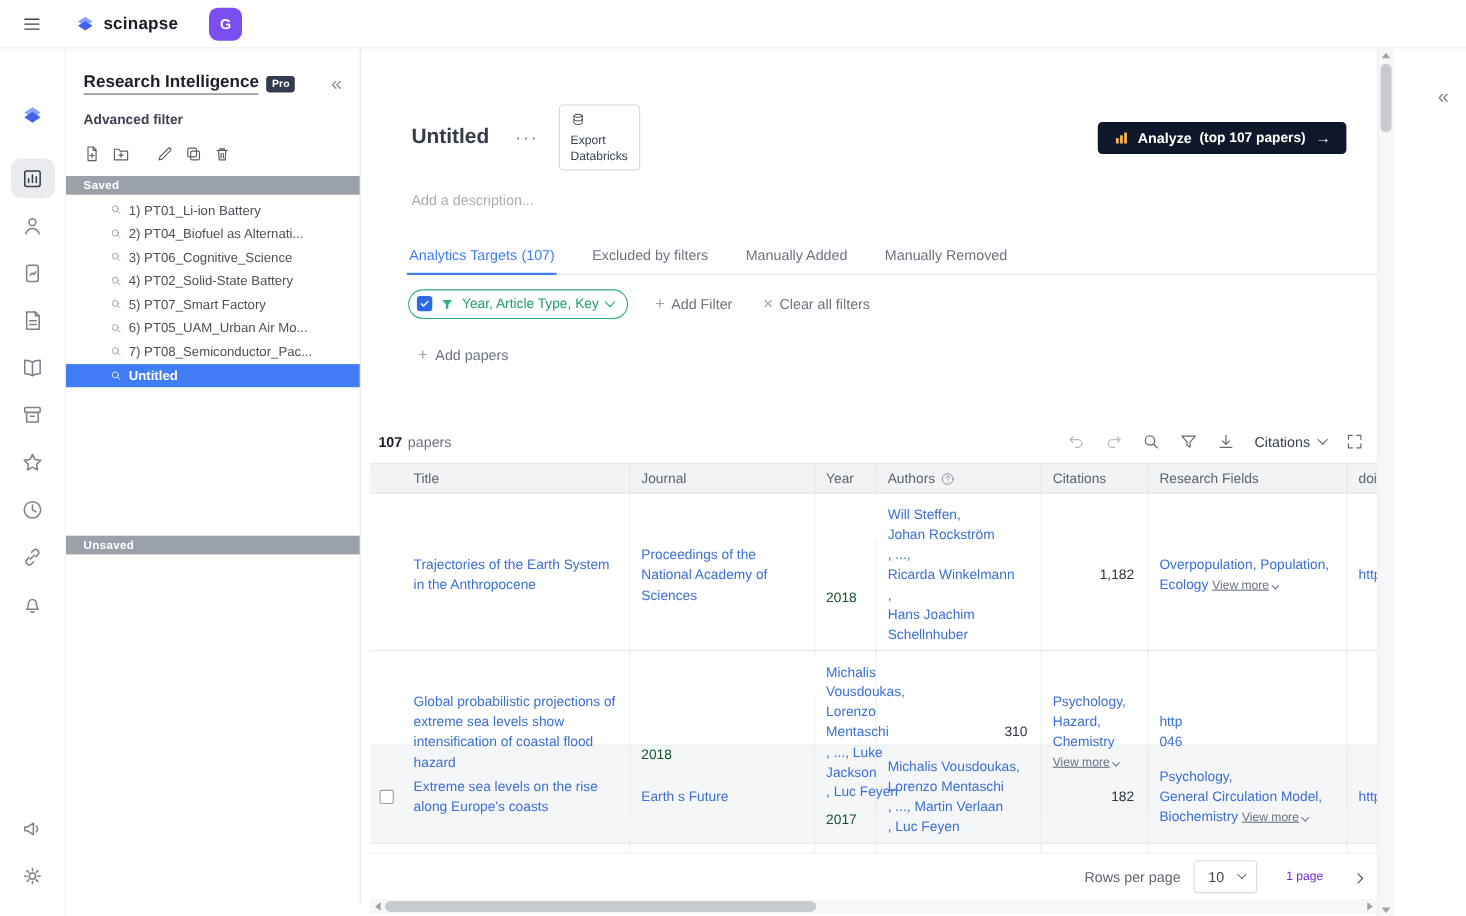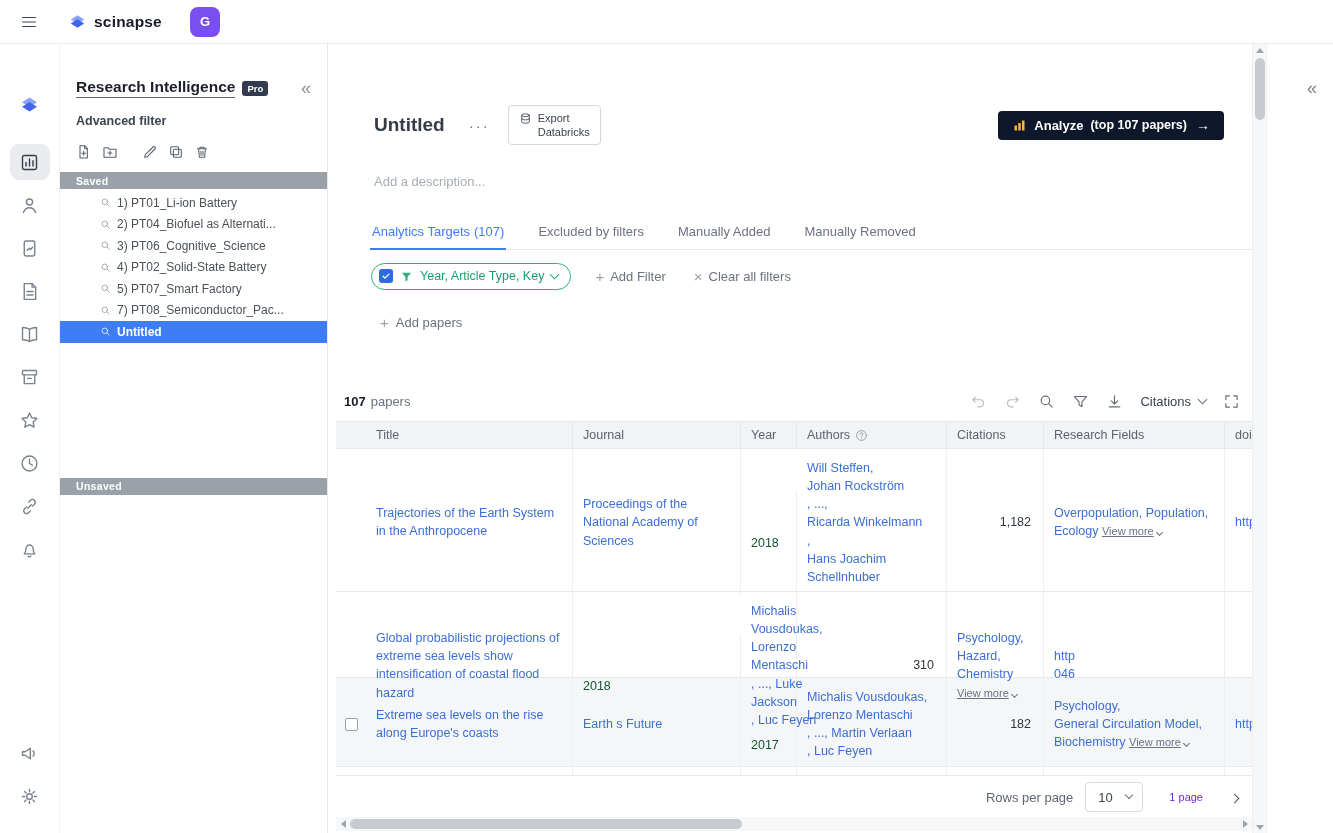--- a/index.html
+++ b/index.html
@@ -19,21 +19,21 @@
 
   
   .rail { position:absolute; top:44px; left:0; width:60px; height:789px; background:#fff; border-right:1px solid #eff1f3; display:flex; flex-direction:column; align-items:center; padding:42px 0 12px; z-index:20; }
   .rail-icon { width:40px; height:36px; display:flex; align-items:center; justify-content:center; color:#7a828c; margin-bottom:7px; cursor:pointer; }
   .rail-icon svg { width:21px; height:21px; }
   .rail-icon.active { background:#e9ebef; border-radius:9px; color:#353e4a; }
   .rail-icon.logo { margin-bottom:22px; }
   .rail-spacer { flex:1; }
 
   
-  .sidebar { position:absolute; top:44px; left:60px; width:268px; height:789px; background:#fff; border-right:1px solid #e6e8eb; padding:0 16px; z-index:10; }
+  .sidebar { position:absolute; top:32px; left:60px; width:268px; height:789px; background:#fff; border-right:1px solid #e6e8eb; padding:0 16px; z-index:10; }
   .sb-title-row { margin-top:34px; display:flex; align-items:center; }
   .sb-title { font-size:15.5px; font-weight:700; color:#1b202a; border-bottom:1.5px solid #5f6670; padding-bottom:1px; }
   .pro-badge { margin-left:7px; background:#333c4e; color:#fff; font-size:9.5px; font-weight:700; padding:2px 5px; border-radius:3px; }
   .sb-collapse { margin-left:auto; color:#8a919b; font-size:18px; line-height:1; cursor:pointer; }
   .sb-subtitle { margin-top:16px; font-size:12.5px; font-weight:700; color:#3a4350; }
   .sb-tools { margin-top:16px; display:flex; align-items:center; gap:10px; color:#596069; }
   .sb-tools .tool { cursor:pointer; display:flex; }
   .sb-tools svg { width:16px; height:16px; }
   .sb-tools .grp { margin-left:14px; }
   .sb-section { margin:12px -16px 0; height:17px; background:#9aa1a9; color:#fff; font-size:10.5px; font-weight:700; display:flex; align-items:center; padding-left:16px; letter-spacing:.3px; }
@@ -42,21 +42,21 @@
   .sb-item svg { width:11px; height:11px; flex:none; color:#8a919b; }
   .sb-item.selected { background:#3e7df6; color:#fff; font-weight:700; }
   .sb-item.selected svg { color:#fff; }
   .sb-section.unsaved { margin-top:135px; }
 
   
   .main { position:absolute; top:44px; left:328px; width:924px; height:789px; background:#fff; overflow:hidden; }
   .head-row { margin:60px 28px 0 46px; height:42px; display:flex; align-items:center; }
   .doc-title { font-size:19px; font-weight:600; color:#353c47; }
   .more-btn { margin-left:24px; color:#6b7280; font-size:15px; letter-spacing:2px; cursor:pointer; }
-  .export-btn { margin-left:18px; border:1px solid #d4d7dc; border-radius:4px; background:#fff; padding:5px 10px; display:flex; align-items:flex-start; gap:6px; cursor:pointer; }
+  .export-btn { margin-left:18px; border:1px solid #d4d7dc; border-radius:4px; background:#fff; padding:5px 10px; display:flex; align-items:flex-start; gap:6px; cursor:pointer;flex-direction:column; }
   .export-btn svg { width:13px; height:13px; color:#3a4350; margin-top:1px; }
   .export-txt { font-size:11px; color:#3a4350; line-height:1.3; text-align:left; }
   .analyze-btn { margin-left:auto; background:#0f172a; border:none; border-radius:4px; height:29px; padding:0 14px; display:flex; align-items:center; gap:7px; color:#fff; cursor:pointer; }
   .analyze-btn .lbl { font-size:13px; font-weight:700; }
   .analyze-btn .sub { font-size:12.5px; font-weight:600; }
   .analyze-btn .arr { font-size:14px; margin-left:2px; }
   .desc { margin:28px 0 0 46px; font-size:13px; color:#a7adb5; height:16px; cursor:text; }
 
   .tabs { margin:34px 0 0 42px; display:flex; gap:30px; border-bottom:1px solid #e6e8eb; width:calc(100% - 42px); }
   .tab { font-size:13px; color:#6b7280; padding:0 2px 9px; cursor:pointer; }
@@ -304,20 +304,27 @@
           <path d="M15 15l5 5"></path>
         </svg>
       <span>4) PT02_Solid-State Battery</span>
     </div>
     <div class="sb-item">
       <svg class="ic" viewBox="0 0 24 24">
           <circle cx="10.5" cy="10.5" r="6"></circle>
           <path d="M15 15l5 5"></path>
         </svg>
       <span>5) PT07_Smart Factory</span>
+    </div>
+    <div class="sb-item">
+      <svg class="ic" viewBox="0 0 24 24">
+          <circle cx="10.5" cy="10.5" r="6"></circle>
+          <path d="M15 15l5 5"></path>
+        </svg>
+      <span>6) PT05_UAM_Urban Air Mo...</span>
     </div>
     <div class="sb-item">
       <svg class="ic" viewBox="0 0 24 24">
           <circle cx="10.5" cy="10.5" r="6"></circle>
           <path d="M15 15l5 5"></path>
         </svg>
       <span>7) PT08_Semiconductor_Pac...</span>
     </div>
     <div class="sb-item selected">
       <svg class="ic" viewBox="0 0 24 24">

